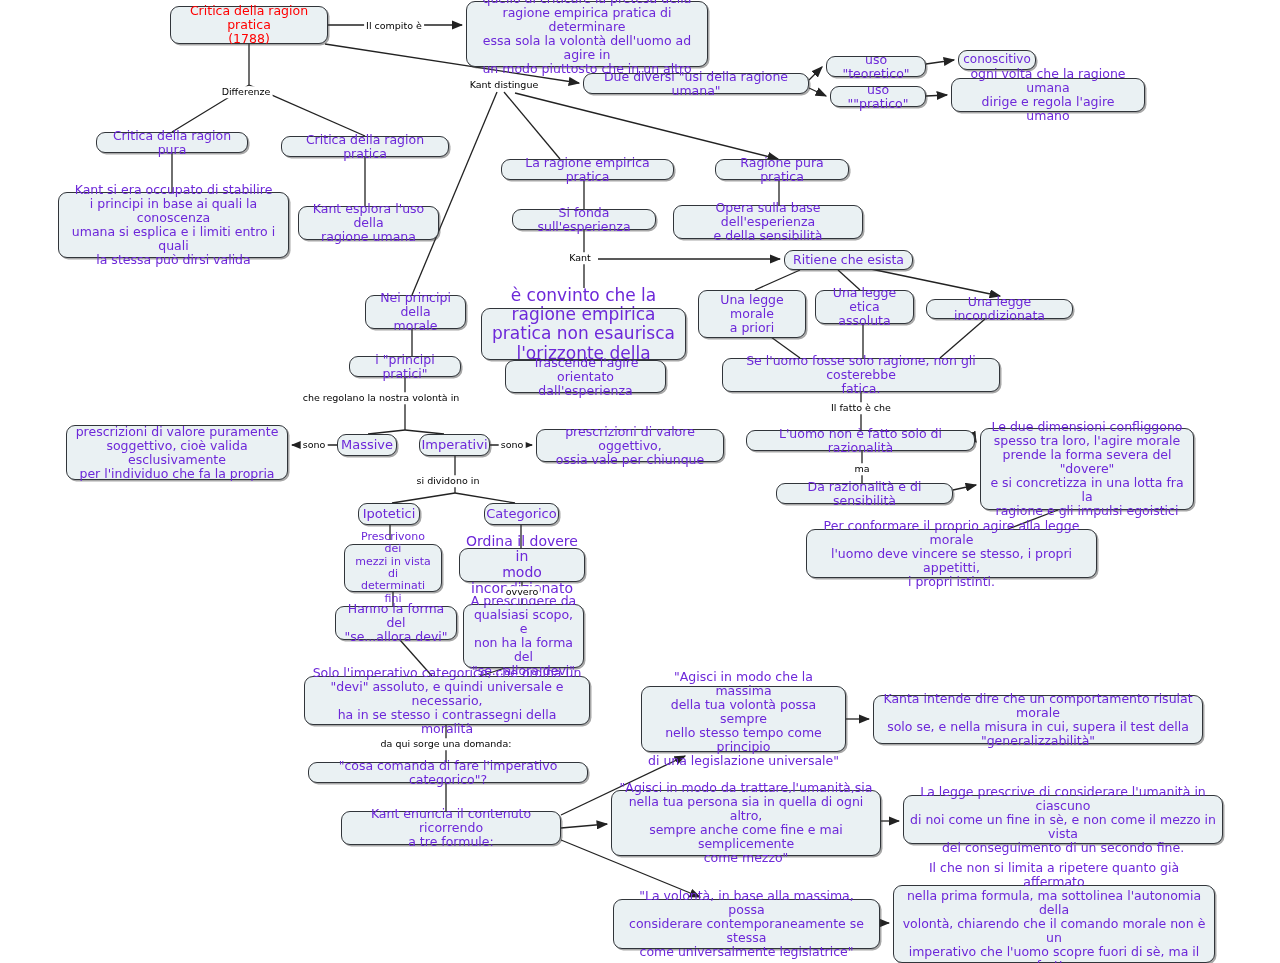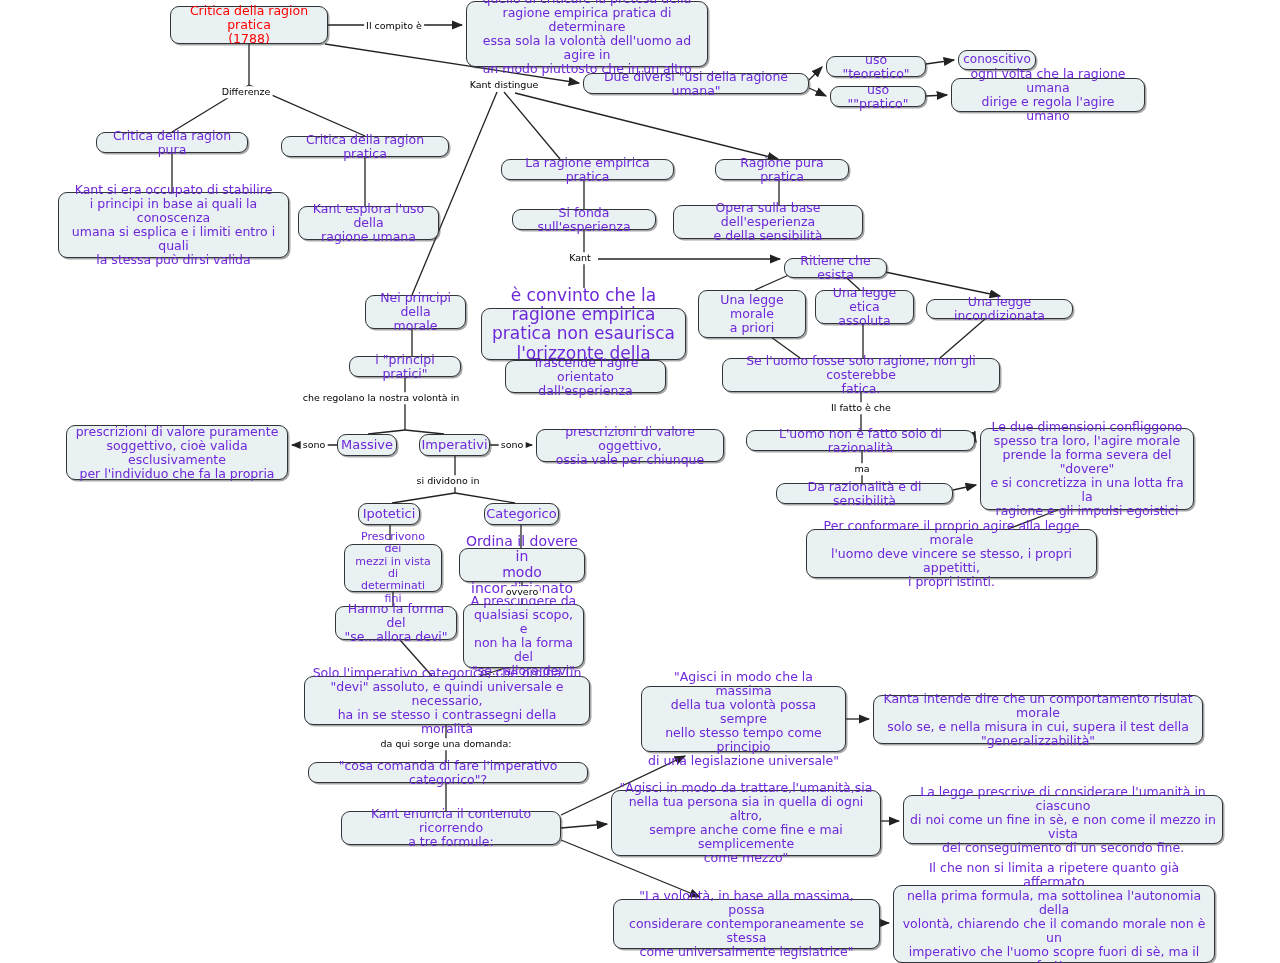--- a/index.html
+++ b/index.html
@@ -140,21 +140,21 @@
 i principi in base ai quali la conoscenza
 umana si esplica e i limiti entro i quali
 la stessa può dirsi valida</div>
       <div class="node" style="left: 298px; top: 206px; width: 141px; height: 34px; font-size: 12.5px;">Kant esplora l'uso della
 ragione umana</div>
       <div class="node" style="left: 501px; top: 159px; width: 173px; height: 21px; font-size: 12.5px;">La ragione empirica pratica</div>
       <div class="node" style="left: 715px; top: 159px; width: 134px; height: 21px; font-size: 12.5px;">Ragione pura pratica</div>
       <div class="node" style="left: 512px; top: 209px; width: 144px; height: 21px; font-size: 12.5px;">Si fonda sull'esperienza</div>
       <div class="node" style="left: 673px; top: 205px; width: 190px; height: 34px; font-size: 12.5px;">Opera sulla base dell'esperienza
 e della sensibilità</div>
-      <div class="node" style="left: 784px; top: 250px; width: 103px; height: 20px; font-size: 12.5px; margin-top: 8px;">Ritiene che esista</div>
+      <div class="node" style="left: 784px; top: 250px; width: 129px; height: 20px; font-size: 12.5px;">Ritiene che esista</div>
       <div class="node" style="left: 365px; top: 295px; width: 101px; height: 34px; font-size: 12.5px;">Nei principi della
 morale</div>
       <div class="node" style="left: 481px; top: 288px; width: 205px; height: 52px; font-size: 17px; margin-top: 20px;">è convinto che la ragione empirica
 pratica non esaurisca
 l'orizzonte della morale</div>
       <div class="node" style="left: 698px; top: 290px; width: 108px; height: 48px; font-size: 12.5px;">Una legge morale
 a priori</div>
       <div class="node" style="left: 815px; top: 290px; width: 99px; height: 34px; font-size: 12.5px;">Una legge etica
 assoluta</div>
       <div class="node" style="left: 926px; top: 299px; width: 147px; height: 20px; font-size: 12.5px;">Una legge incondizionata</div>

